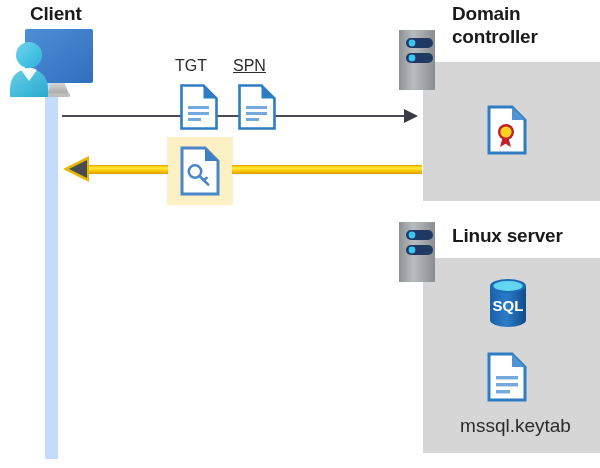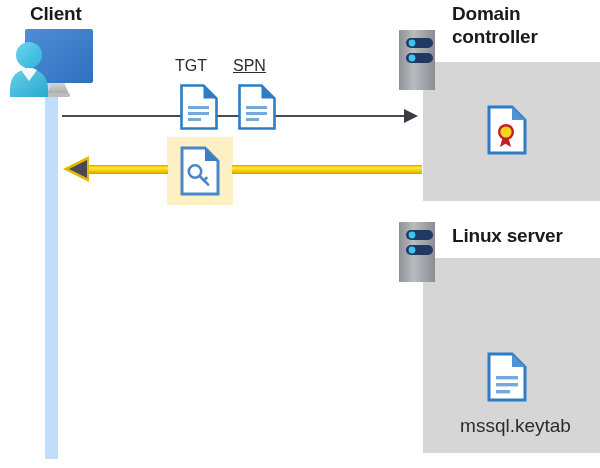--- a/index.html
+++ b/index.html
@@ -249,20 +249,35 @@
   <div class="abs" id="linux-server">
     <svg class="server-icon" viewBox="0 0 36 60">
       <rect x="0" y="0" width="36" height="60" fill="url(#gRack)"></rect>
       <rect x="7" y="8" width="27" height="10" rx="5" fill="#1f3864"></rect>
       <circle cx="13" cy="13" r="3.4" fill="#3fc4f0"></circle>
       <rect x="7" y="23" width="27" height="10" rx="5" fill="#1f3864"></rect>
       <circle cx="13" cy="28" r="3.4" fill="#3fc4f0"></circle>
     </svg>
   </div>
 
+  <div class="abs" id="sql-db">
+    <svg width="42" height="50" viewBox="0 0 42 50">
+      <defs>
+        <linearGradient id="gDb" x1="0" y1="0" x2="1" y2="0">
+          <stop offset="0%" stop-color="#1b5fa8"></stop>
+          <stop offset="45%" stop-color="#2b7cc9"></stop>
+          <stop offset="100%" stop-color="#0f4c8a"></stop>
+        </linearGradient>
+      </defs>
+      <path d="M3 8 h36 v34 a18 7 0 0 1 -36 0 z" fill="url(#gDb)"></path>
+      <ellipse cx="21" cy="8" rx="18" ry="7" fill="#1d6cb5"></ellipse>
+      <ellipse cx="21" cy="8" rx="14.5" ry="5" fill="#63d6f2"></ellipse>
+      <text x="21" y="33" text-anchor="middle" font-family="Liberation Sans, sans-serif" font-size="15" font-weight="bold" fill="#ffffff">SQL</text>
+    </svg>
+  </div>
 
   <div class="abs" id="keytab-doc">
     <svg width="40" height="50" viewBox="0 0 40 50">
       <path d="M2 2 h23 l13 13 v33 h-36 z" fill="#ffffff" stroke="#2e7cc3" stroke-width="3"></path>
       <path d="M25 2 l13 13 h-13 z" fill="#4f93d4"></path>
       <g fill="#74a9de">
         <rect x="9" y="24" width="22" height="3.4"></rect>
         <rect x="9" y="31" width="22" height="3.4"></rect>
         <rect x="9" y="38" width="14" height="3.4"></rect>
       </g>

